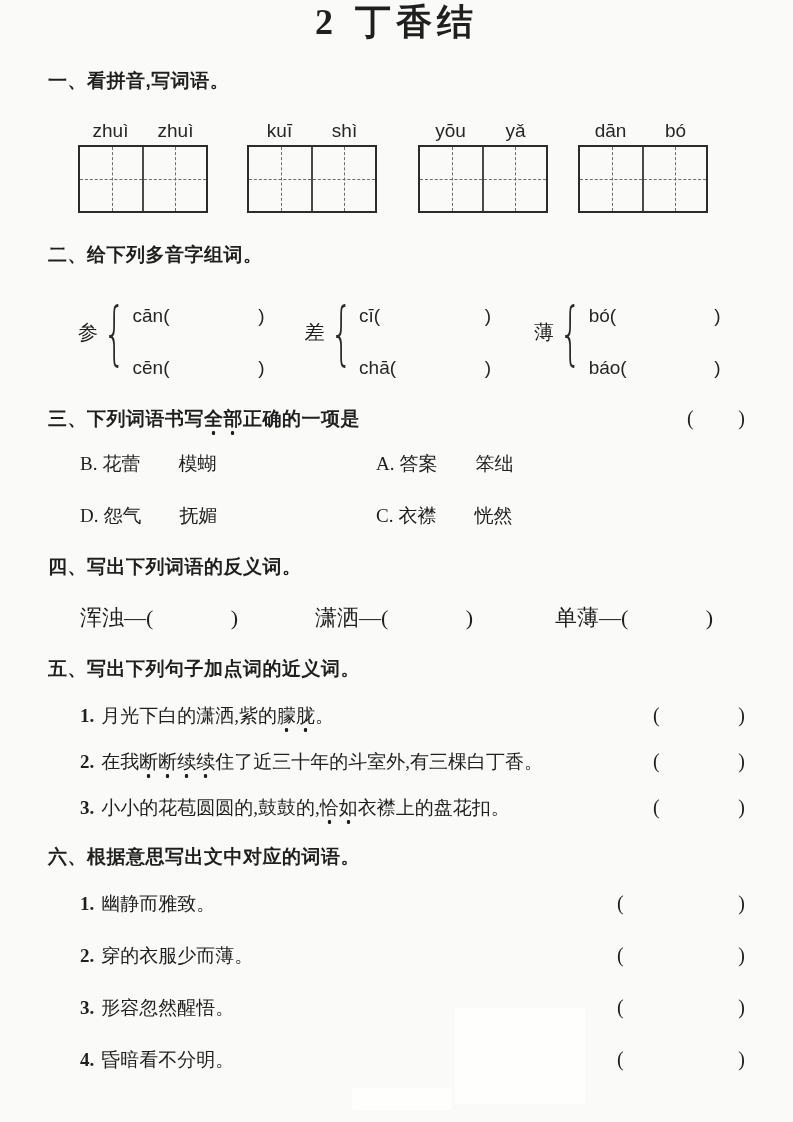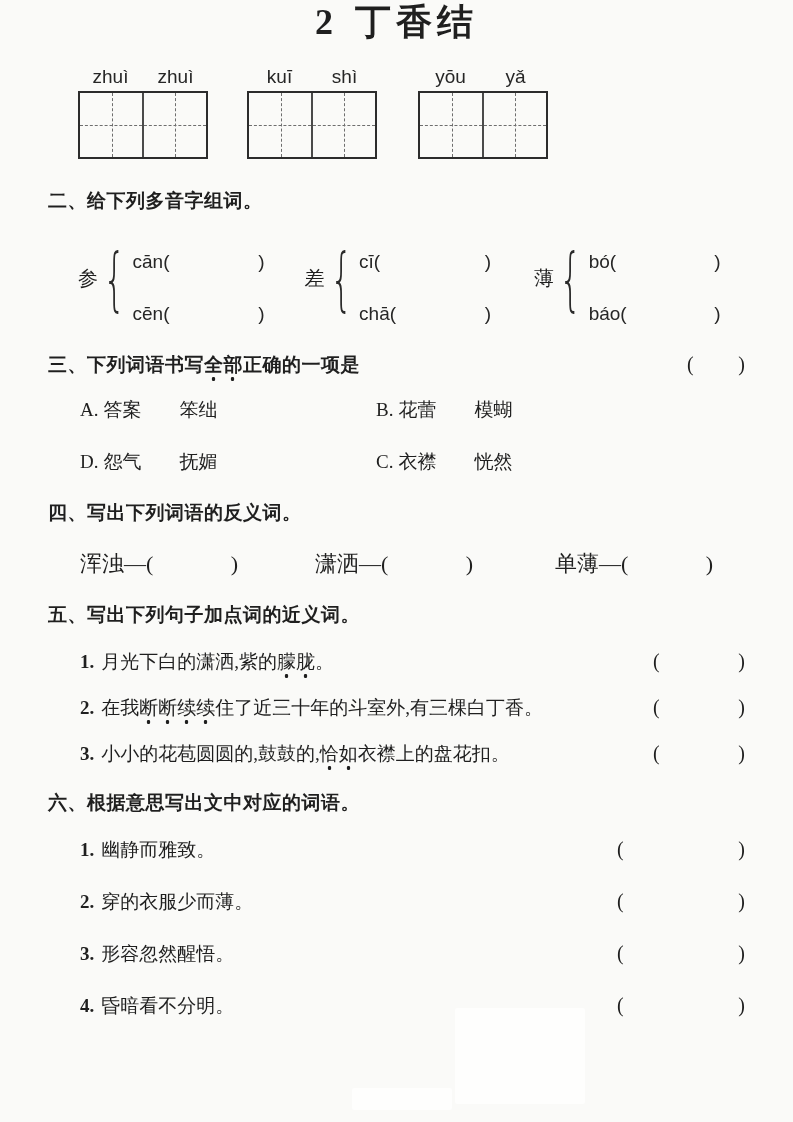--- a/index.html
+++ b/index.html
@@ -90,20 +90,21 @@
 <body>
 
 <div class="page">
   <div class="artifact art1"></div>
   <div class="artifact art2"></div>
 
   <div class="title">
     <span class="num">2</span><span class="txt">丁香结</span>
   </div>
 
+  <div class="sec-heading">一、看拼音,写词语。</div>
   <div class="pinyin-row">
     <div class="pbox-group g1">
       <div class="pinyin-labels">
         <span>zhuì</span>
         <span>zhuì</span>
       </div>
       <div class="writebox">
         <span class="v-dash vd1"></span>
           <span class="v-solid"></span>
           <span class="v-dash vd2"></span>
@@ -119,20 +120,32 @@
         <span class="v-dash vd1"></span>
           <span class="v-solid"></span>
           <span class="v-dash vd2"></span>
           <span class="h-dash"></span>
       </div>
     </div>
     <div class="pbox-group g3">
       <div class="pinyin-labels">
         <span>yōu</span>
         <span>yǎ</span>
+      </div>
+      <div class="writebox">
+        <span class="v-dash vd1"></span>
+          <span class="v-solid"></span>
+          <span class="v-dash vd2"></span>
+          <span class="h-dash"></span>
+      </div>
+    </div>
+    <div class="pbox-group">
+      <div class="pinyin-labels">
+        <span>dān</span>
+        <span>bó</span>
       </div>
       <div class="writebox">
         <span class="v-dash vd1"></span>
           <span class="v-solid"></span>
           <span class="v-dash vd2"></span>
           <span class="h-dash"></span>
       </div>
     </div>
   </div>
 
@@ -186,24 +199,24 @@
     <div class="h">
       <span>三、下列词语书写</span><span class="em-dot">全部</span><span>正确的一项是</span>
     </div>
     <div class="ans-slot w58">
       <span>(</span>
         <span>)</span>
     </div>
   </div>
   <div class="options">
     <div class="option">
+      <span class="letter">B.</span><span class="w">花蕾</span><span class="w w2">模蝴</span>
+    </div>
+    <div class="option">
       <span class="letter">A.</span><span class="w">答案</span><span class="w w2">笨绌</span>
-    </div>
-    <div class="option">
-      <span class="letter">B.</span><span class="w">花蕾</span><span class="w w2">模蝴</span>
     </div>
     <div class="option">
       <span class="letter">D.</span><span class="w">怨气</span><span class="w w2">抚媚</span>
     </div>
     <div class="option">
       <span class="letter">C.</span><span class="w">衣襟</span><span class="w w2">恍然</span>
     </div>
   </div>
 
   <div class="sec-heading" style="margin-top:26px;">四、写出下列词语的反义词。</div>

